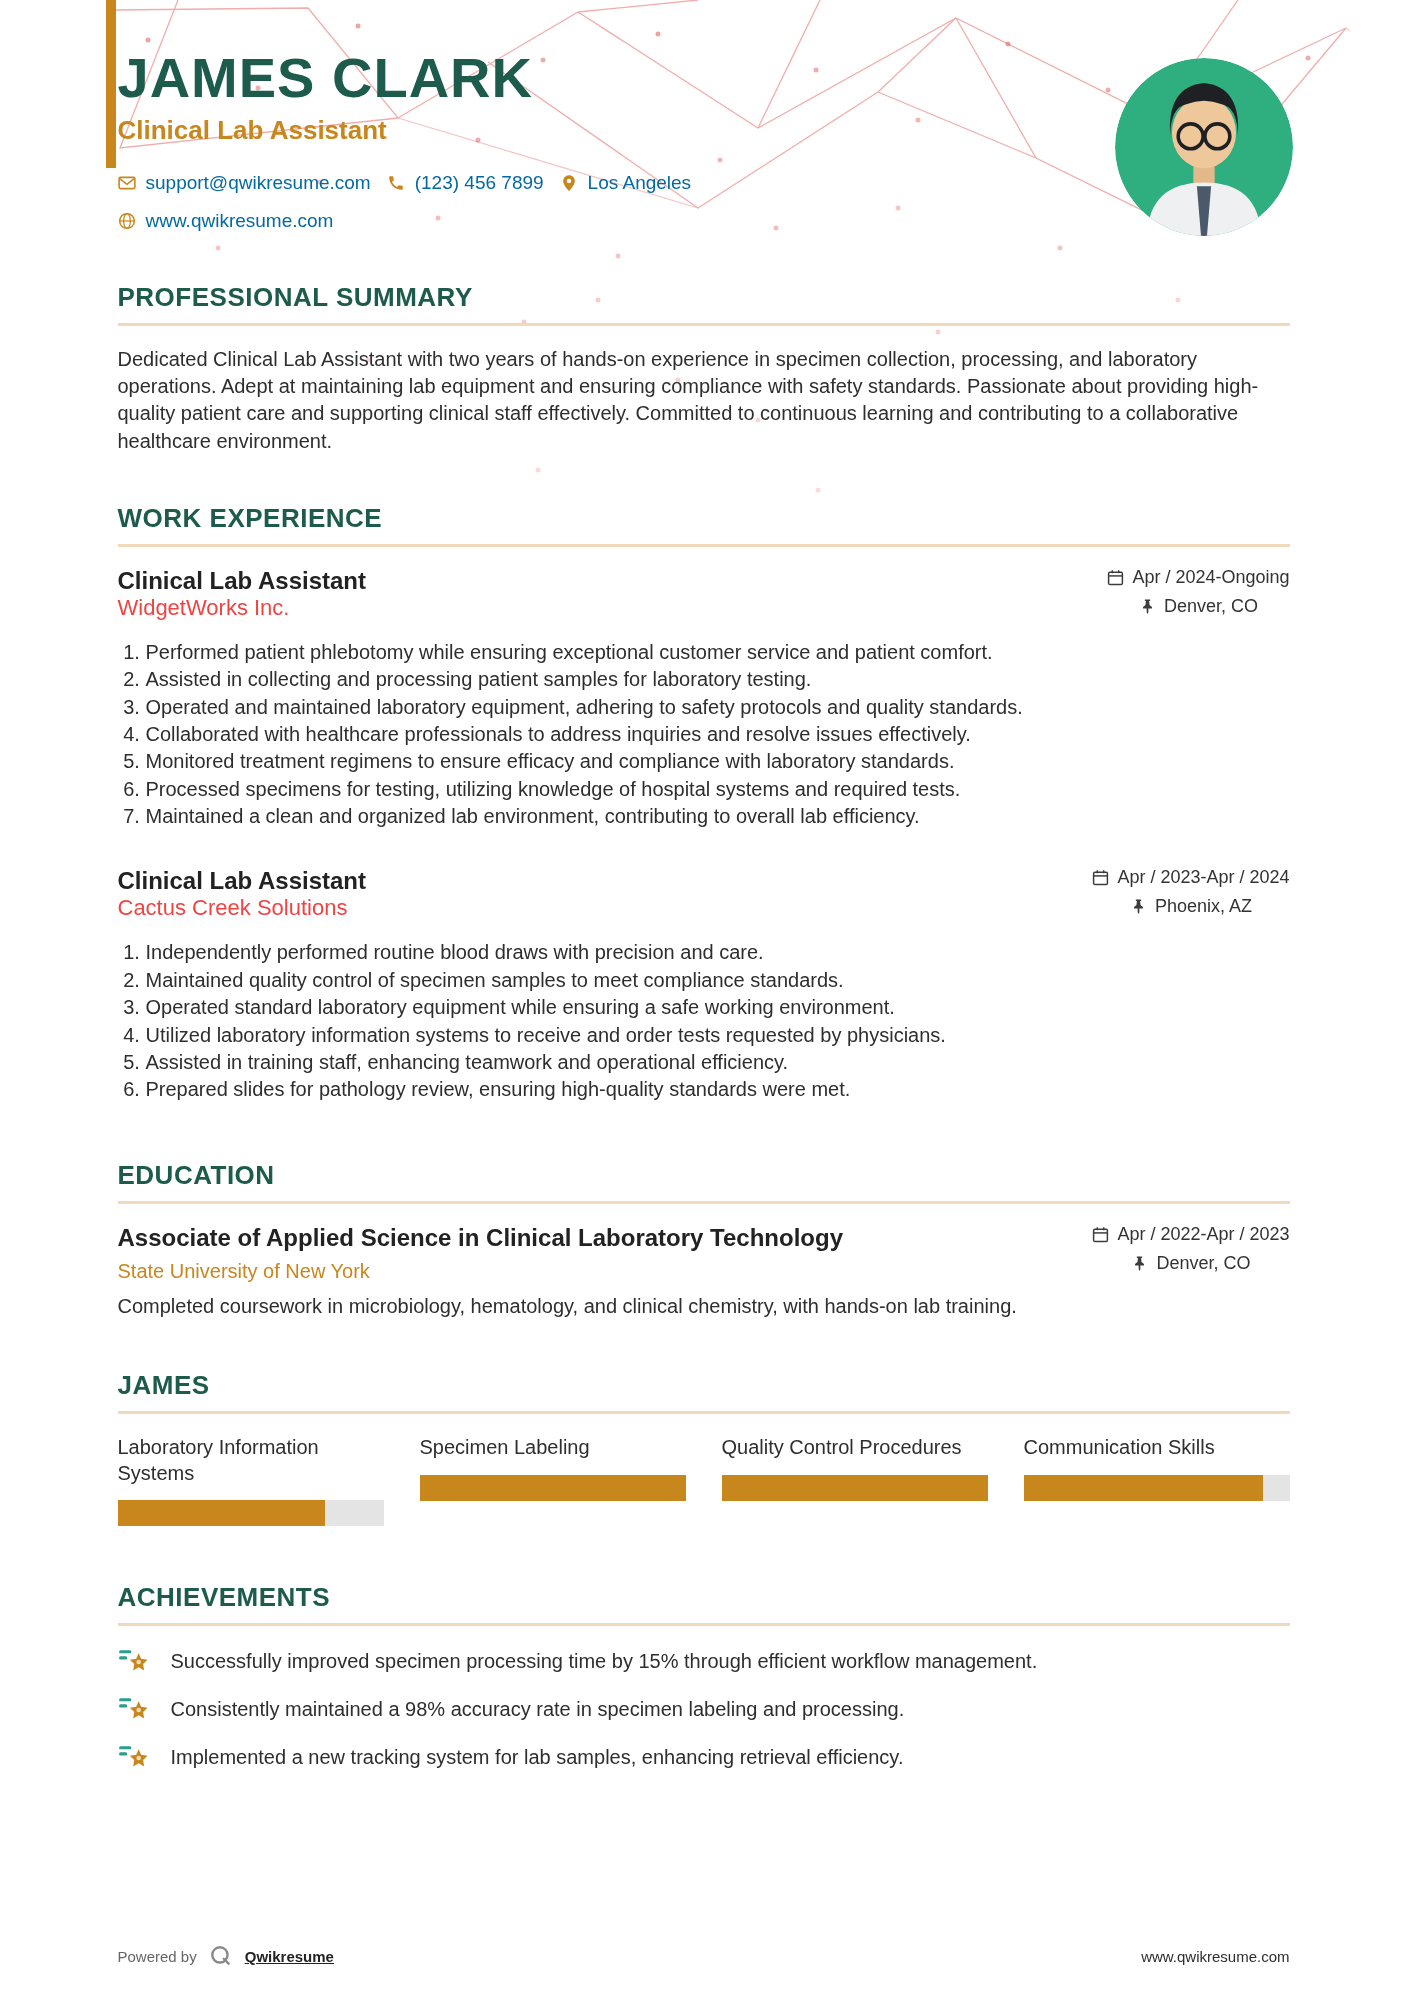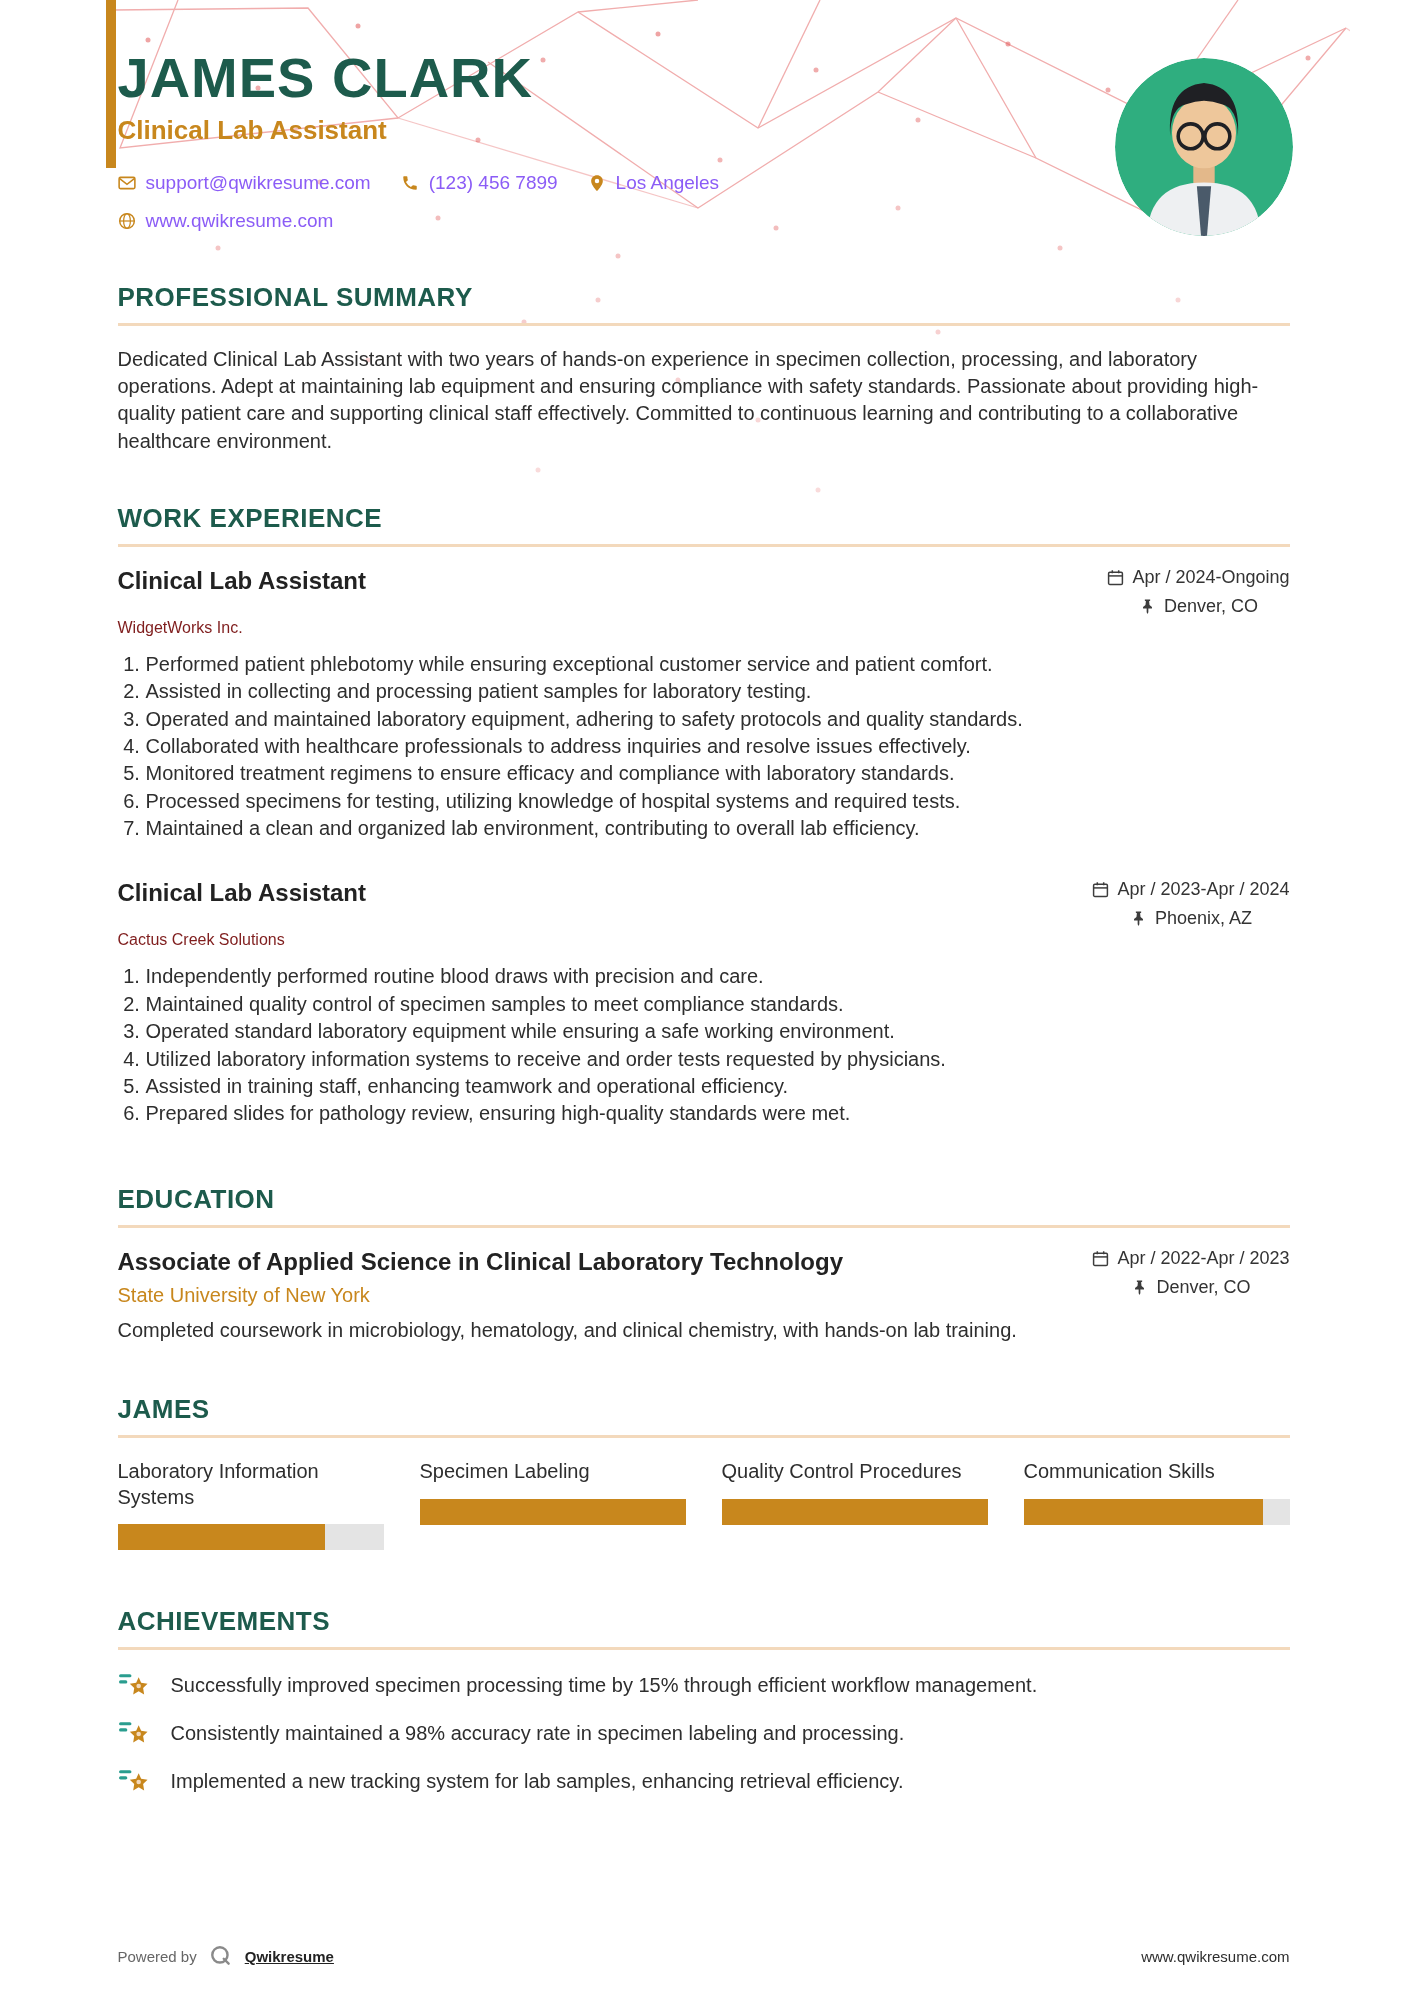--- a/index.html
+++ b/index.html
@@ -39,22 +39,22 @@
   
   header { margin-top: 50px; }
   .name {
     font-size: 56px; font-weight: 700;
     color: #1d5b4c; letter-spacing: 1px; line-height: 1;
   }
   .job-title-top {
     margin-top: 9px; font-size: 26px; font-weight: 700; color: #c8871d;
   }
   .contact-row {
-    display: flex; align-items: flex-start; gap: 30px;
-    margin-top: 26px; font-size: 19px; color: #8b5cf6;
+    display: flex; align-items: flex-start; gap: 16px;
+    margin-top: 26px; font-size: 19px; color: #0369a1;
   }
   .contact-row.second { margin-top: 16px; }
   .contact-item { display: inline-flex; align-items: center; gap: 10px; }
   .ic { width: 18px; height: 18px; color: #c8871d; flex: 0 0 auto; }
   .ic-dark { width: 17px; height: 17px; color: #3c3c3c; flex: 0 0 auto; }
 
   
   section.block { margin-top: 50px; }
   section.block.exp { margin-top: 48px; }
   section.block.edu { margin-top: 56px; }
@@ -65,21 +65,21 @@
   }
   .sec-rule { height: 3px; background: #f3d9bc; margin: 10px 0 20px; }
 
   .summary-text { font-size: 20px; line-height: 1.36; color: #2e2e2e; max-width: 1290px; }
 
   
   .job { margin-top: 2px; }
   .job + .job { margin-top: 38px; }
   .job-head { display: flex; justify-content: space-between; align-items: flex-start; }
   .job-name { font-size: 24px; font-weight: 700; color: #222; }
-  .company { margin-top: 24px; font-size: 16px; color: #7f1d1d; }
+  .company { margin-top: 0; font-size: 22px; color: #ef4444; }
   .meta { text-align: right; white-space: nowrap; }
   .meta-line {
     display: flex; justify-content: center; align-items: center; gap: 8px;
     font-size: 18px; color: #333; margin-bottom: 8px;
   }
   ol.bullets { margin: 14px 0 0; padding-left: 28px; font-size: 20px; line-height: 1.32; }
   ol.bullets li { margin-bottom: 1px; }
 
   
   .degree { font-size: 24px; font-weight: 700; color: #222; }

